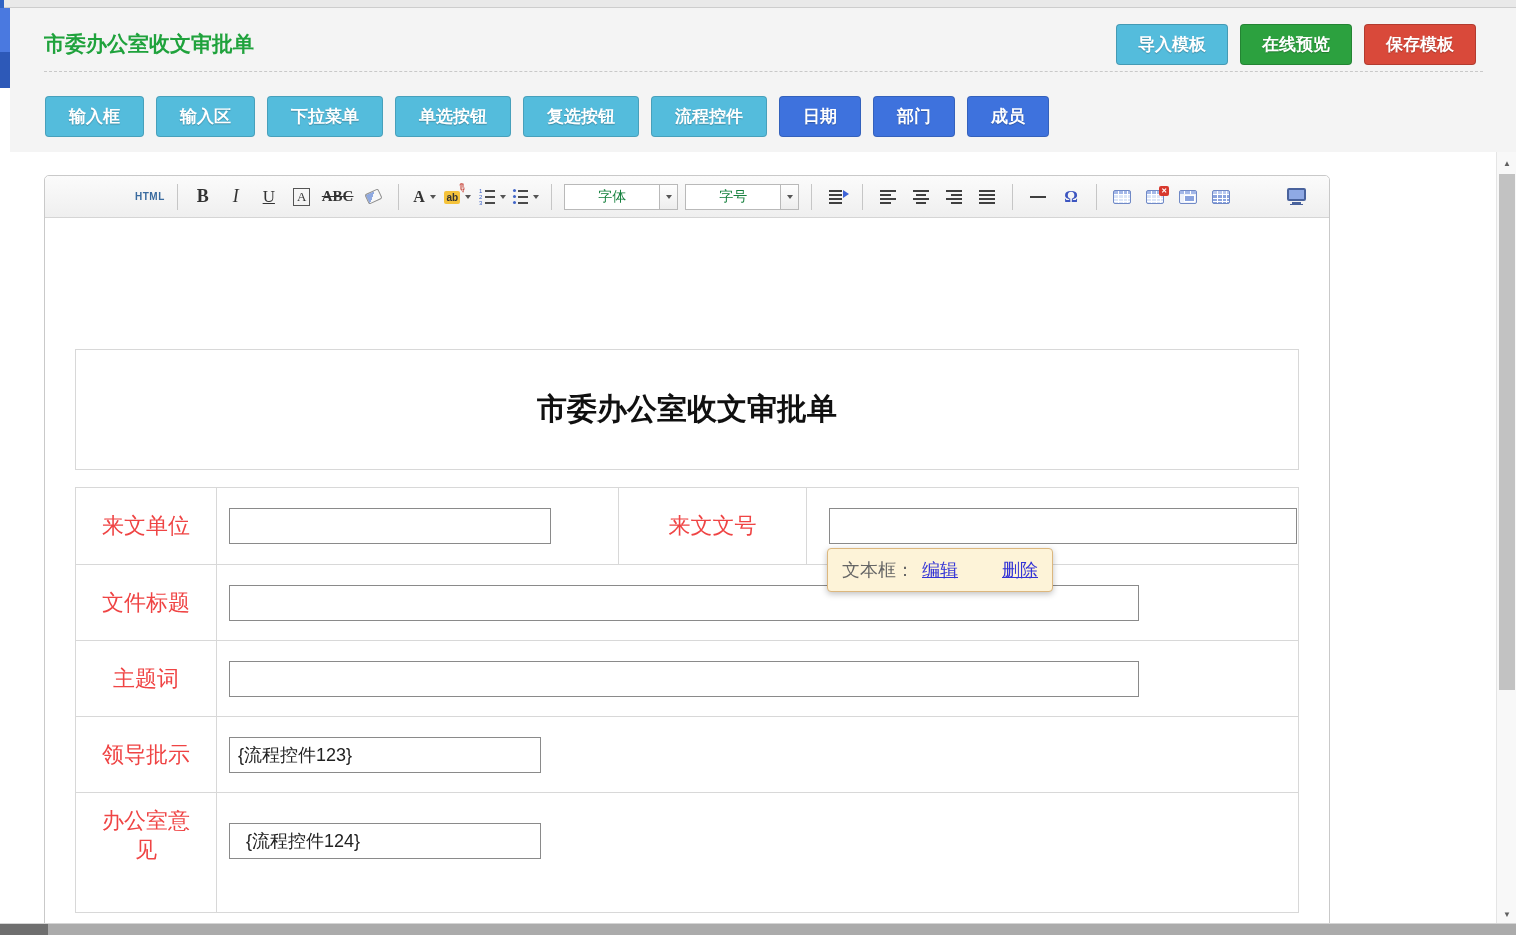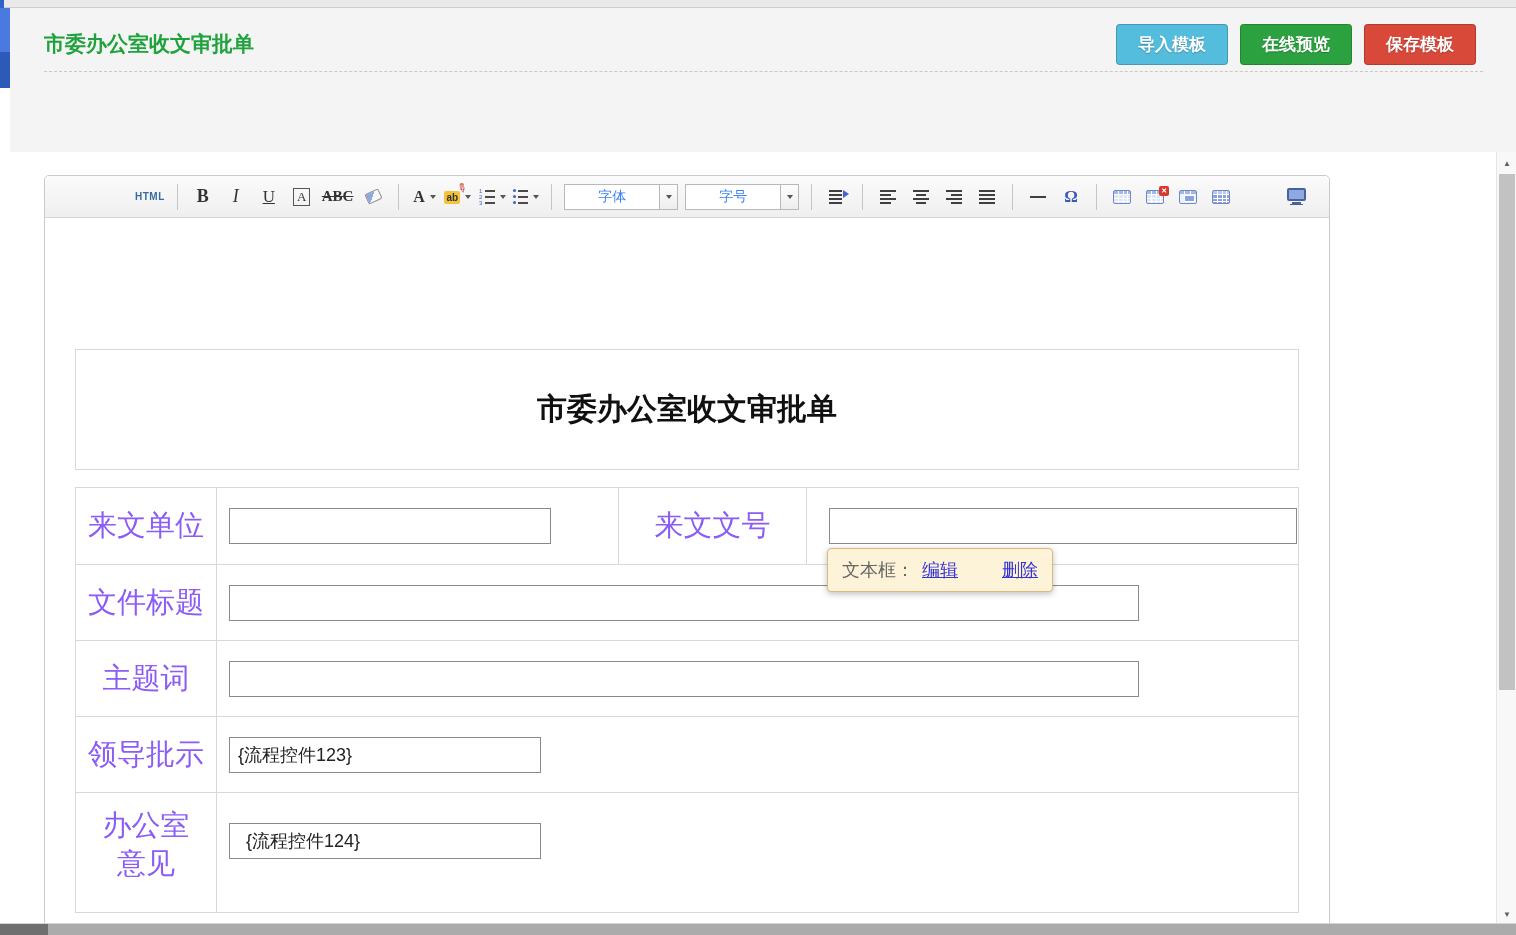--- a/index.html
+++ b/index.html
@@ -57,21 +57,21 @@
   .ic-fc { font-family: "Liberation Serif", serif; font-weight: bold; font-size: 16px; }
   .hl-wrap { position: relative; }
   .ic-hl { font-size: 10px; font-weight: bold; background: #f5c33b; border-radius: 2px; padding: 1px 2px; }
   .hl-pen { position: absolute; top: -8px; right: -7px; color: #c23327; font-size: 12px; transform: rotate(35deg); }
   .ic-list { display: flex; flex-direction: column; gap: 2px; }
   .ic-list .row { display: flex; align-items: center; gap: 2px; height: 4px; }
   .ic-list .n { font-size: 6px; line-height: 4px; color: #3f64c8; width: 5px; }
   .ic-list .dot { width: 3px; height: 3px; background: #3f64c8; border-radius: 50%; }
   .ic-list .b { width: 10px; height: 2px; background: #4a4a4a; }
   .tsel { display: flex; height: 26px; border: 1px solid #b9b9b9; background: #fff; flex: 0 0 auto; }
-  .tsel-label { width: 94px; display: flex; align-items: center; justify-content: center; font-size: 14px; color: #3b82f6; }
+  .tsel-label { width: 94px; display: flex; align-items: center; justify-content: center; font-size: 14px; color: #15803d; }
   .tsel-btn { width: 18px; border-left: 1px solid #b9b9b9; display: flex; align-items: center;
     justify-content: center; background: linear-gradient(#fefefe, #ededed); }
   .ic-indent { width: 16px; display: flex; flex-direction: column; gap: 2px; position: relative; }
   .ic-indent i { display: block; height: 2px; background: #3f3f3f; width: 13px; }
   .ind-arrow { position: absolute; right: -4px; top: 0; width: 0; height: 0;
     border-top: 4px solid transparent; border-bottom: 4px solid transparent; border-left: 6px solid #3f64d8; }
   .ic-align { width: 16px; display: flex; flex-direction: column; gap: 2px; }
   .ic-align i { display: block; height: 2px; background: #3f3f3f; width: 16px; }
   .al-left { align-items: flex-start; } .al-left i:nth-child(even) { width: 11px; }
   .al-center { align-items: center; } .al-center i:nth-child(even) { width: 10px; }
@@ -108,21 +108,21 @@
   .econtent { padding: 0 30px; }
   .tbox { margin-top: 131px; height: 121px; border: 1px solid #d8d8d8; display: flex;
     align-items: center; justify-content: center; }
   .tbox span { font-size: 30px; font-weight: bold; color: #101010; }
   .ftable { margin-top: 17px; border: 1px solid #d8d8d8; }
   .frow { display: flex; height: 76px; border-top: 1px solid #d8d8d8; align-items: stretch; }
   .frow:first-child { border-top: none; }
   .frow-tall { height: 120px; }
   .fcell { display: flex; align-items: center; border-left: 1px solid #d8d8d8; height: 100%; }
   .fcell:first-child { border-left: none; }
-  .flabel { justify-content: center; font-size: 29px; color: #8b5cf6; }
+  .flabel { justify-content: center; font-size: 22px; color: #ef4444; }
   .finput { height: 36px; border: 1px solid #8a8a8a; background: #fff; font-size: 18px;
     padding: 0 8px; font-family: "Liberation Sans", sans-serif; color: #222; }
   .w140 { width: 140px; flex: 0 0 140px; } .w402 { width: 402px; flex: 0 0 402px; }
   .w188 { width: 188px; flex: 0 0 188px; } .w143 { width: 143px; flex: 0 0 143px; }
   .w259 { width: 259px; flex: 0 0 259px; } .w120 { width: 120px; flex: 0 0 120px; }
   .w208 { width: 208px; flex: 0 0 208px; } .w112 { width: 112px; flex: 0 0 112px; }
   .w203 { width: 203px; flex: 0 0 203px; } .w103 { width: 103px; flex: 0 0 103px; }
   .grow { flex: 1 1 auto; }
   .lbl-top { align-items: flex-start; padding-top: 14px; }
   .lbl-wrap { display: inline-block; width: 94px; text-align: center; line-height: 1.3; }
@@ -154,20 +154,31 @@
 <div class="left-sliver"></div>
 
 <div class="header">
   <div class="header-title">市委办公室收文审批单</div>
   <div class="dashed-sep"></div>
   <div class="actions">
     <button class="abtn info">导入模板</button>
     <button class="abtn success">在线预览</button>
     <button class="abtn danger">保存模板</button>
   </div>
+  <div class="fieldbtns">
+    <button class="fbtn">输入框</button>
+    <button class="fbtn">输入区</button>
+    <button class="fbtn">下拉菜单</button>
+    <button class="fbtn">单选按钮</button>
+    <button class="fbtn">复选按钮</button>
+    <button class="fbtn">流程控件</button>
+    <button class="fbtn primary">日期</button>
+    <button class="fbtn primary">部门</button>
+    <button class="fbtn primary">成员</button>
+  </div>
 </div>
 
 <div class="editor">
   <div class="toolbar">
     <button class="tbtn">
       <span class="ic-html">HTML</span>
     </button>
     <span class="sep"></span>
     <button class="tbtn">
       <span class="ic-bold">B</span>

